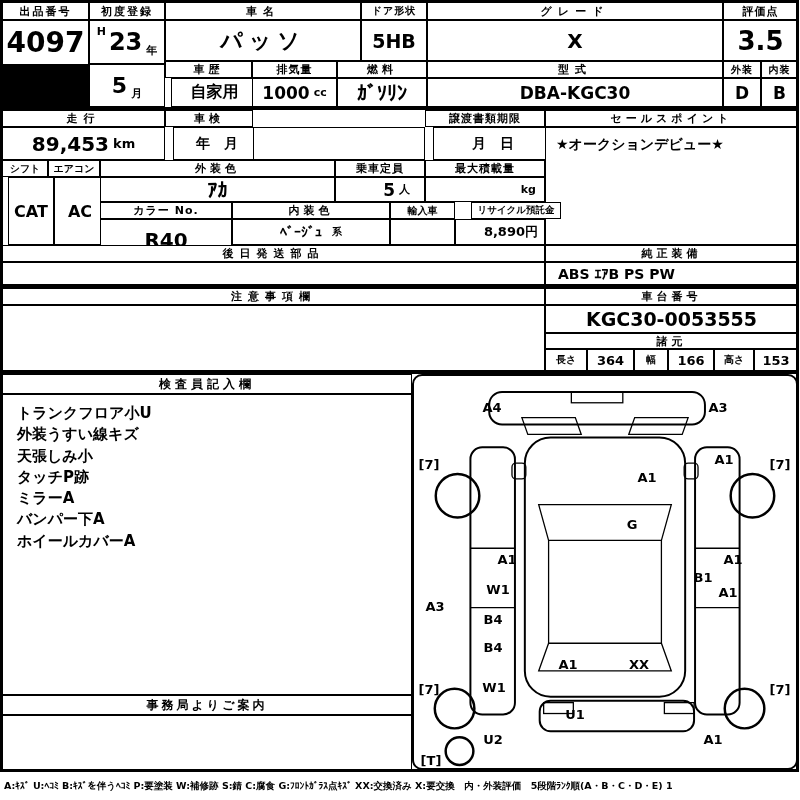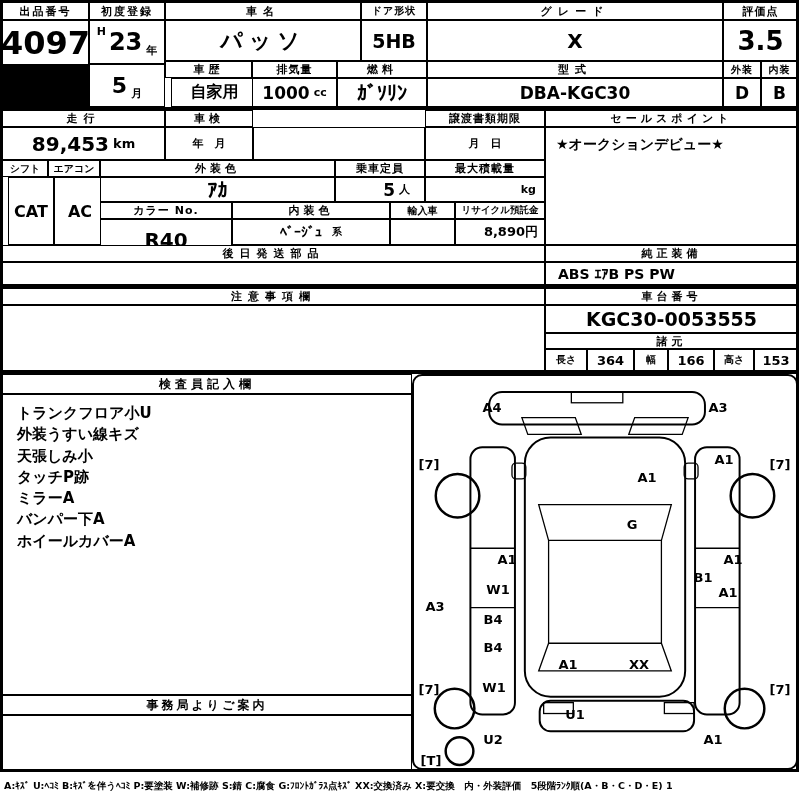--- a/index.html
+++ b/index.html
@@ -4,25 +4,25 @@
 <style>
   * { margin:0; padding:0; box-sizing:border-box; }
   html,body { width:800px; height:800px; background:#fff; }
   .sheet { position:relative; width:800px; height:800px; background:#fff; color:#000;
            font-family:"DejaVu Sans","Liberation Sans",sans-serif; overflow:hidden; }
   .cell { position:absolute; border:1px solid #000; background:#fff;
           display:flex; align-items:center; justify-content:center; overflow:hidden; }
   .hdr { font-weight:bold; font-size:11px; letter-spacing:2px; white-space:nowrap; }
   .ls0{letter-spacing:0;} .ls1{letter-spacing:1px;} .ls3{letter-spacing:3px;}
   .ls4{letter-spacing:4px;} .ls6{letter-spacing:6px;}
-  .fs9{font-size:9.5px;} .fs10{font-size:10px;} .fs12{font-size:12px;}
+  .fs9{font-size:9.5px;margin-left:16px;} .fs10{font-size:10px;} .fs12{font-size:12px;}
   .val { font-weight:bold; white-space:nowrap; }
-  .f11{font-size:11px;} .f13{font-size:13px;} .f14{font-size:14px;} .f15{font-size:20px;}
+  .f11{font-size:14px;margin-left:8px;} .f13{font-size:13px;} .f14{font-size:14px;} .f15{font-size:20px;}
   .f16{font-size:16px;margin-left:6px;} .f17{font-size:17px;} .f19{font-size:19px;} .f20{font-size:20px;}
-  .f22{font-size:22px;} .f24{font-size:24px;} .f26{font-size:26px;} .f28{font-size:32px;}
+  .f22{font-size:22px;} .f24{font-size:24px;} .f26{font-size:26px;} .f28{font-size:28px;}
   .wide{letter-spacing:6px;}
   .left{justify-content:flex-start;} .right{justify-content:flex-end;}
   .topalign{align-items:flex-start;}
   .black{background:#000;}
   .unit { font-size:11px; font-weight:bold; margin-left:4px; align-self:center; }
   .smallcap { font-size:11px; font-weight:bold; }
   .era { font-size:11px; font-weight:bold; align-self:flex-start; margin:4px 3px 0 0; }
   .yearunit { font-size:11px; font-weight:bold; align-self:flex-end; margin:0 0 5px 4px; }
   .sep { position:absolute; background:#000; z-index:6; }
   .frame { position:absolute; left:0; top:0; width:799px; height:772px;

